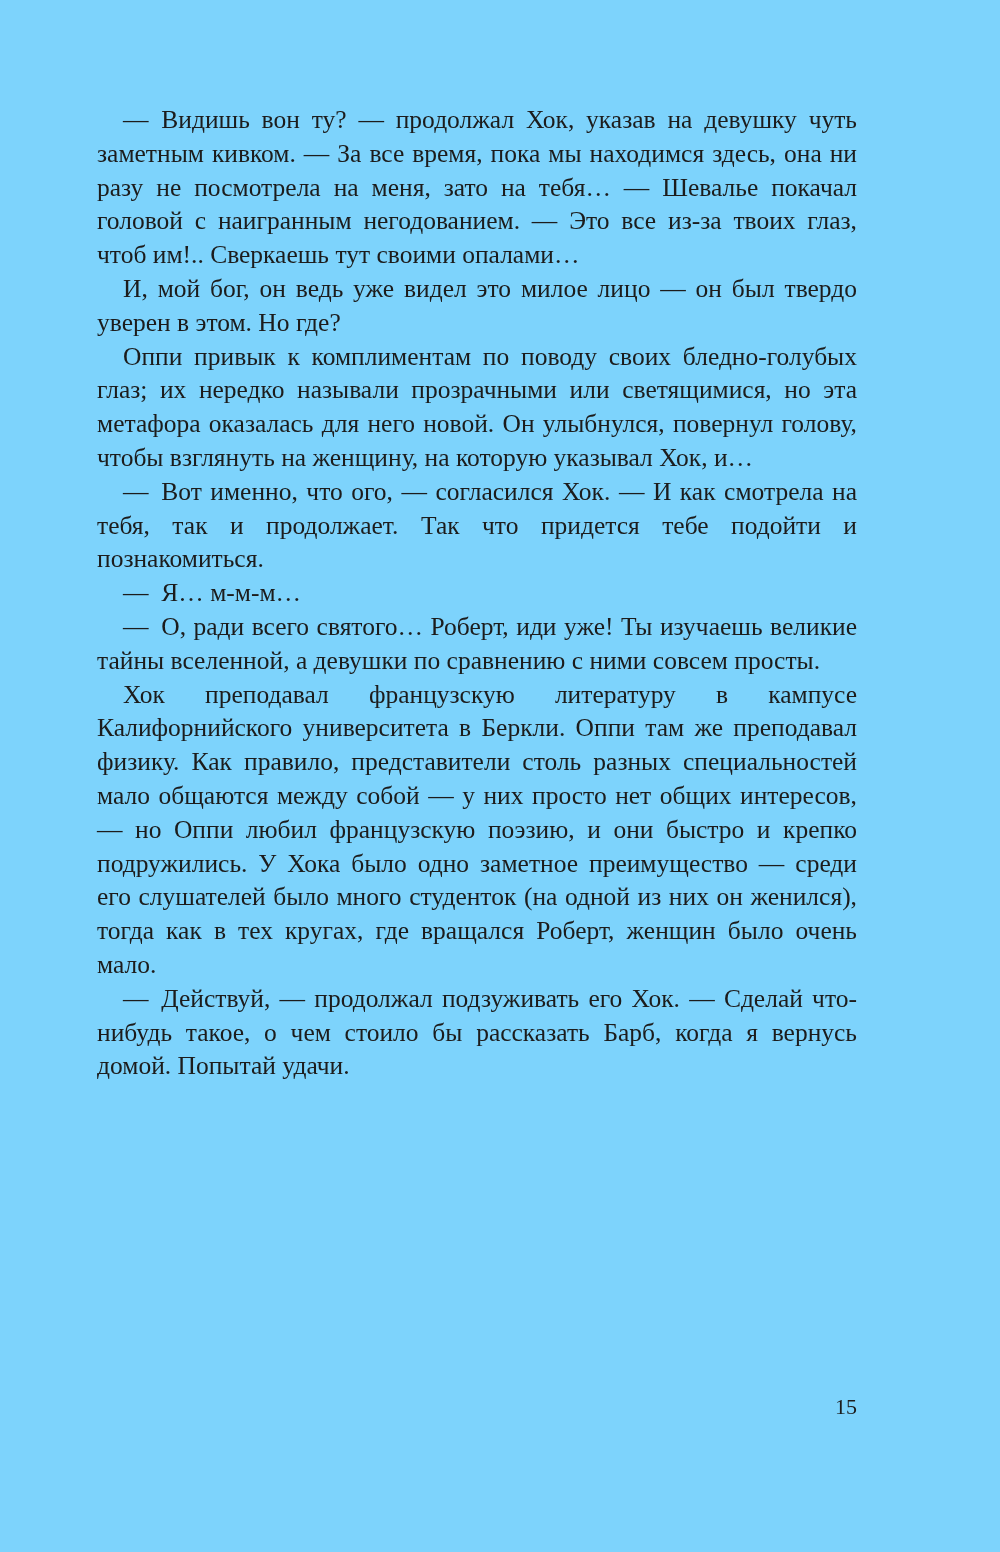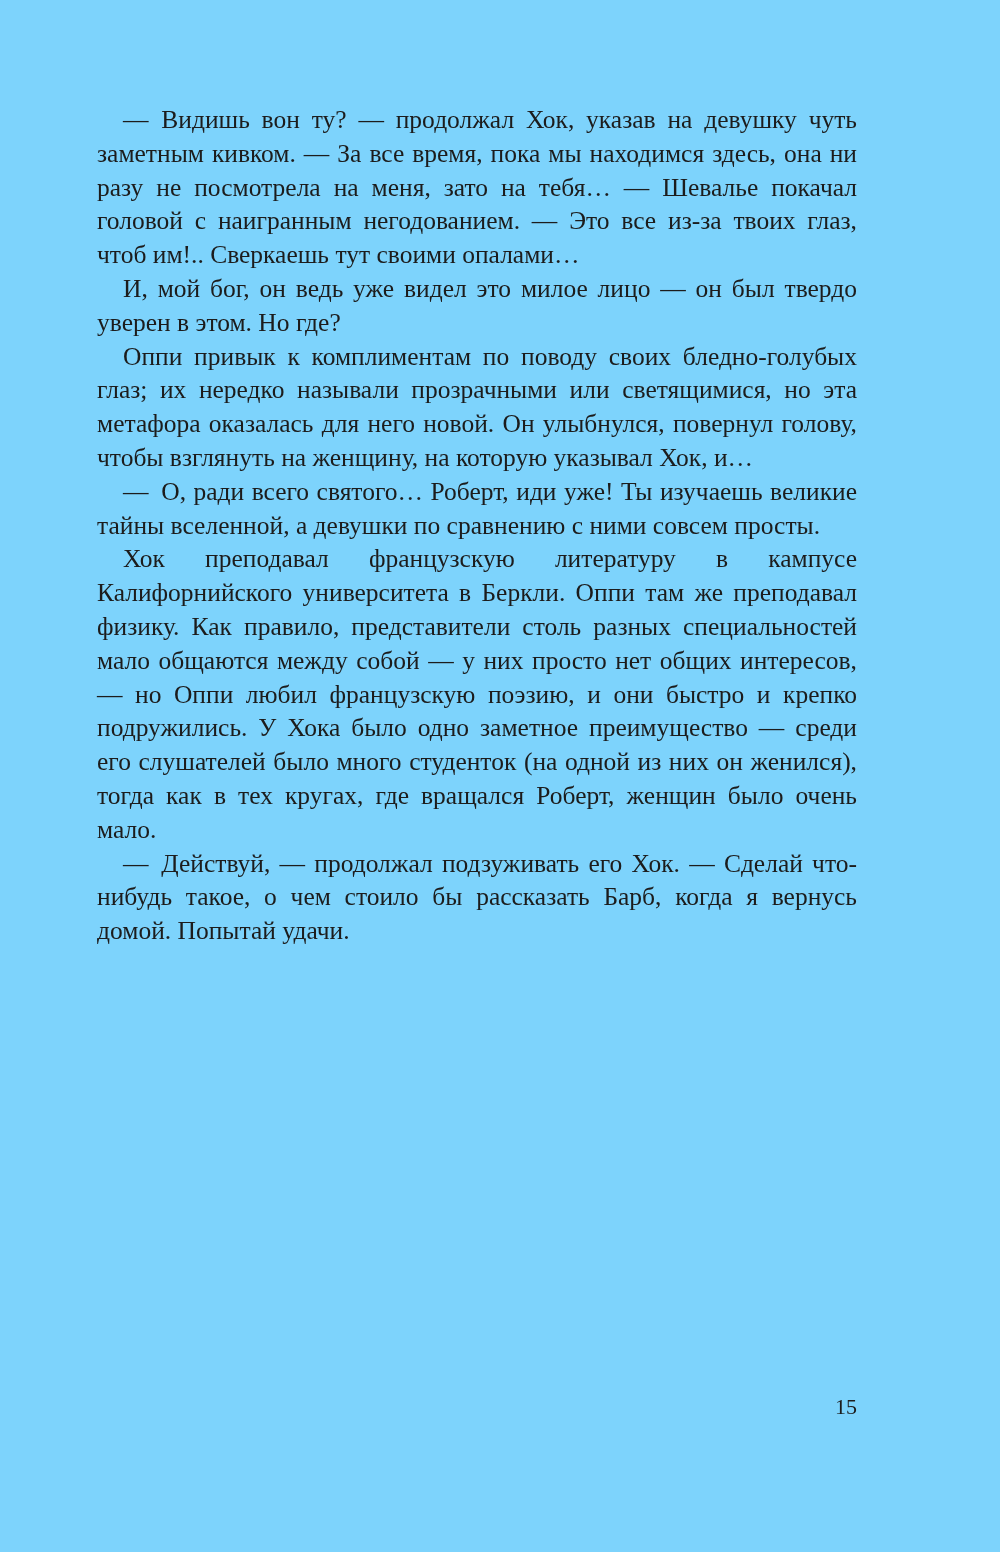--- a/index.html
+++ b/index.html
@@ -49,18 +49,20 @@
   }
 </style>
 </head>
 <body>
 
 <div class="book-page">
   <div class="text-block" id="text-block">
       <p><span>— Видишь вон ту? — продолжал Хок, указав на девушку чуть заметным кивком. — За все время, пока мы находимся здесь, она ни разу не посмотрела на меня, зато на тебя… — Шевалье покачал головой с наигранным негодованием. — Это все из-за твоих глаз, чтоб им!.. Сверкаешь тут своими опалами…</span></p>
       <p><span>И, мой бог, он ведь уже видел это милое лицо — он был твердо уверен в этом. Но где?</span></p>
       <p><span>Оппи привык к комплиментам по поводу своих бледно-голубых глаз; их нередко называли прозрачными или светящимися, но эта метафора оказалась для него новой. Он улыбнулся, повернул голову, чтобы взглянуть на женщину, на которую указывал Хок, и…</span></p>
+      <p><span>— Вот именно, что ого, — согласился Хок. — И как смотрела на тебя, так и продолжает. Так что придется тебе подойти и познакомиться.</span></p>
+      <p><span>— Я… м-м-м…</span></p>
       <p><span>— О, ради всего святого… Роберт, иди уже! Ты изучаешь великие тайны вселенной, а девушки по сравнению с ними совсем просты.</span></p>
       <p><span>Хок преподавал французскую литературу в кампусе Калифорнийского университета в Беркли. Оппи там же преподавал физику. Как правило, представители столь разных специальностей мало общаются между собой — у них просто нет общих интересов, — но Оппи </span><span class="italic">любил</span><span> французскую поэзию, и они быстро и крепко подружились. У Хока было одно заметное преимущество — среди его слушателей было много студенток (на одной из них он женился), тогда как в тех кругах, где вращался Роберт, женщин было очень мало.</span></p>
       <p><span>— Действуй, — продолжал подзуживать его Хок. — Сделай что-нибудь такое, о чем стоило бы рассказать Барб, когда я вернусь домой. Попытай удачи.</span></p>
     </div>
   <div class="page-number">15</div>
 </div>
 
 </body></html>

